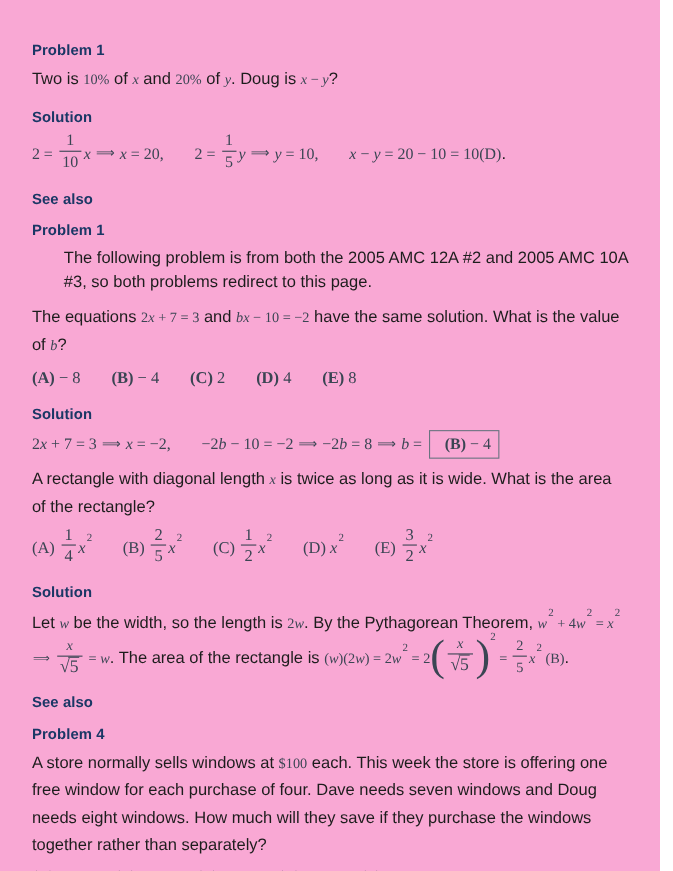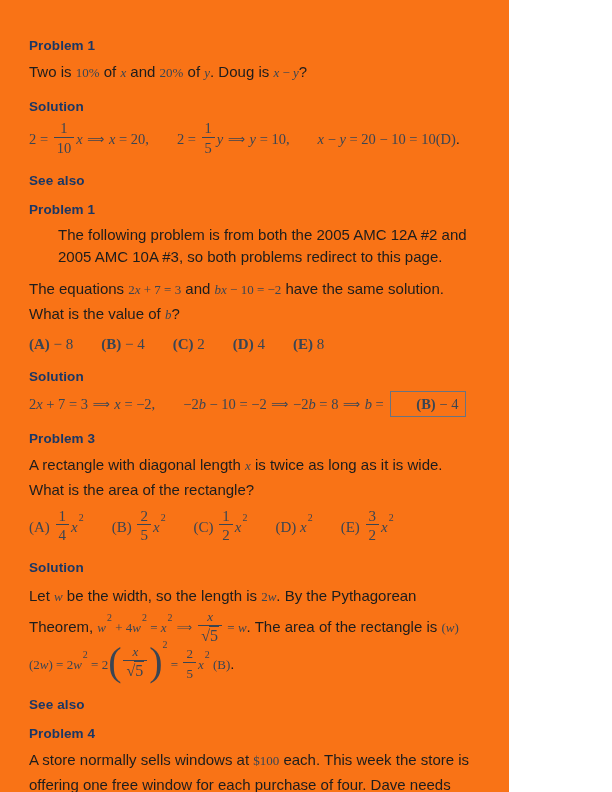--- a/index.html
+++ b/index.html
@@ -1,21 +1,21 @@
 <!DOCTYPE html>
 <html style="--hd: #1a3765; --mink: #3a4553; --txt: #1d1d1d; --bx: #6a7380;"><head>
 <meta charset="utf-8">
 <style>
   html,body{margin:0;padding:0;background:#ffffff;}
   :root{
     --hd:#1a3765; --mink:#3a4553; --txt:#1d1d1d; --bx:#6a7380;
   }
   .page{
-    position:relative; width:509px; height:792px; box-sizing:border-box;
-    padding:38px 29px 0 29px; background:#f97316; overflow:hidden;
+    position:relative; width:600px; height:792px; box-sizing:border-box;
+    padding:38px 29px 0 29px; background:#f9a8d4; overflow:hidden;
     font-family:"Liberation Sans", sans-serif; color:var(--txt);
   }
   h2{
     font-family:"Liberation Sans", sans-serif;
     font-size:13.5px; font-weight:700; color:var(--hd);
     margin:14px 0 7px 0; letter-spacing:.1px;
   }
   h2:first-child{margin-top:0;}
   p,.dmath{margin:0;}
   .stmt{--ms:13px; line-height:1.55; margin:0 0 6px 0;}
@@ -38,21 +38,21 @@
         font-family:"Liberation Serif", serif; color:var(--mink);}
   .fn{display:block; padding:0 3px; line-height:1.1;}
   .fd{display:block; border-top:1px solid var(--mink); padding:1px 3px 0 3px; line-height:1.1;}
 
   .msup{font-size:62%; position:relative; top:-0.45em; margin-left:1px;
         font-family:"Liberation Serif", serif; color:var(--mink);}
   .radw{white-space:nowrap; font-family:"Liberation Serif", serif; color:var(--mink);}
   .rad{margin-right:-1px;}
   .ovl{border-top:1.2px solid var(--mink); padding:0 1px;}
 
-  .abox{display:inline-block; border:1px solid var(--bx); padding:2px 7px 3px 25px;
+  .abox{display:inline-block; border:1px solid var(--bx); padding:2px 7px 3px 13px;
         margin-left:3px; vertical-align:baseline;}
 
   .bpw{display:inline-block; vertical-align:middle; white-space:nowrap; position:relative; top:-2px;}
   .bp{font-family:"Liberation Serif", serif; color:var(--mink); font-weight:400;
       font-size:250%; vertical-align:middle; position:relative; top:-1px; line-height:0;}
   .bsup{font-size:62%; font-family:"Liberation Serif", serif; color:var(--mink);
         position:relative; top:-1.25em;}
 </style>
 </head>
 <body>
@@ -68,21 +68,20 @@
   <h2>See also</h2>
 
   <h2>Problem 1</h2>
   <p class="note"><span class="t-i">The following problem is from both the 2005 AMC 12A #2 and 2005 AMC 10A #3, so both problems redirect to this page.</span></p>
   <p class="stmt"><span class="t-x">The equations </span><span class="t-m">2</span><span class="t-v">x</span><span class="t-m"> + 7 = 3</span><span class="t-x"> and </span><span class="t-v">bx</span><span class="t-m"> − 10 = −2</span><span class="t-x"> have the same solution. What is the value of </span><span class="t-v">b</span><span class="t-x">?</span></p>
   <p class="choices"><span class="t-b">(A)</span><span class="t-m"> − 8</span><span class="gap"></span><span class="t-b">(B)</span><span class="t-m"> − 4</span><span class="gap"></span><span class="t-b">(C)</span><span class="t-m"> 2</span><span class="gap"></span><span class="t-b">(D)</span><span class="t-m"> 4</span><span class="gap"></span><span class="t-b">(E)</span><span class="t-m"> 8</span></p>
 
   <h2>Solution</h2>
   <div class="dmath"><span class="t-m">2</span><span class="t-v">x</span><span class="t-m"> + 7 = 3 </span><span class="t-a">⟹</span><span class="t-m"> </span><span class="t-v">x</span><span class="t-m"> = −2,</span><span class="gap"></span><span class="t-m">−2</span><span class="t-v">b</span><span class="t-m"> − 10 = −2 </span><span class="t-a">⟹</span><span class="t-m"> −2</span><span class="t-v">b</span><span class="t-m"> = 8 </span><span class="t-a">⟹</span><span class="t-m"> </span><span class="t-v">b</span><span class="t-m"> = </span><span class="abox"><span class="t-b">(B)</span><span class="t-m"> − 4</span></span></div>
 
-  <h2>Problem 3</h2>
   <p class="stmt"><span class="t-x">A rectangle with diagonal length </span><span class="t-v">x</span><span class="t-x"> is twice as long as it is wide. What is the area of the rectangle?</span></p>
   <p class="choices"><span class="t-m">(A) </span><span class="frac"><span class="fn"><span class="t-m">1</span></span><span class="fd"><span class="t-m">4</span></span></span><span class="t-v">x</span><sup class="msup">2</sup><span class="gap"></span><span class="t-m">(B) </span><span class="frac"><span class="fn"><span class="t-m">2</span></span><span class="fd"><span class="t-m">5</span></span></span><span class="t-v">x</span><sup class="msup">2</sup><span class="gap"></span><span class="t-m">(C) </span><span class="frac"><span class="fn"><span class="t-m">1</span></span><span class="fd"><span class="t-m">2</span></span></span><span class="t-v">x</span><sup class="msup">2</sup><span class="gap"></span><span class="t-m">(D) </span><span class="t-v">x</span><sup class="msup">2</sup><span class="gap"></span><span class="t-m">(E) </span><span class="frac"><span class="fn"><span class="t-m">3</span></span><span class="fd"><span class="t-m">2</span></span></span><span class="t-v">x</span><sup class="msup">2</sup></p>
 
   <h2>Solution</h2>
   <p class="para"><span class="t-x">Let </span><span class="t-v">w</span><span class="t-x"> be the width, so the length is </span><span class="t-m">2</span><span class="t-v">w</span><span class="t-x">. By the Pythagorean Theorem, </span><span class="t-v">w</span><sup class="msup">2</sup><span class="t-m"> + 4</span><span class="t-v">w</span><sup class="msup">2</sup><span class="t-m"> = </span><span class="t-v">x</span><sup class="msup">2</sup><span class="t-m"> </span><span class="t-a">⟹</span><span class="t-m"> </span><span class="frac"><span class="fn"><span class="t-v">x</span></span><span class="fd"><span class="radw"><span class="rad">√</span><span class="ovl">5</span></span></span></span><span class="t-m"> = </span><span class="t-v">w</span><span class="t-x">. The area of the rectangle is </span><span class="t-m">(</span><span class="t-v">w</span><span class="t-m">)(2</span><span class="t-v">w</span><span class="t-m">) = 2</span><span class="t-v">w</span><sup class="msup">2</sup><span class="t-m"> = 2</span><span class="bpw"><span class="bp">(</span><span class="frac"><span class="fn"><span class="t-v">x</span></span><span class="fd"><span class="radw"><span class="rad">√</span><span class="ovl">5</span></span></span></span><span class="bp">)</span><sup class="bsup">2</sup></span><span class="t-m"> = </span><span class="frac"><span class="fn"><span class="t-m">2</span></span><span class="fd"><span class="t-m">5</span></span></span><span class="t-v">x</span><sup class="msup">2</sup><span class="t-m"> (B)</span><span class="t-x">.</span></p>
 
   <h2>See also</h2>
 
   <h2>Problem 4</h2>
   <p class="stmt"><span class="t-x">A store normally sells windows at </span><span class="t-m">$100</span><span class="t-x"> each. This week the store is offering one free window for each purchase of four. Dave needs seven windows and Doug needs eight windows. How much will they save if they purchase the windows together rather than separately?</span></p>

